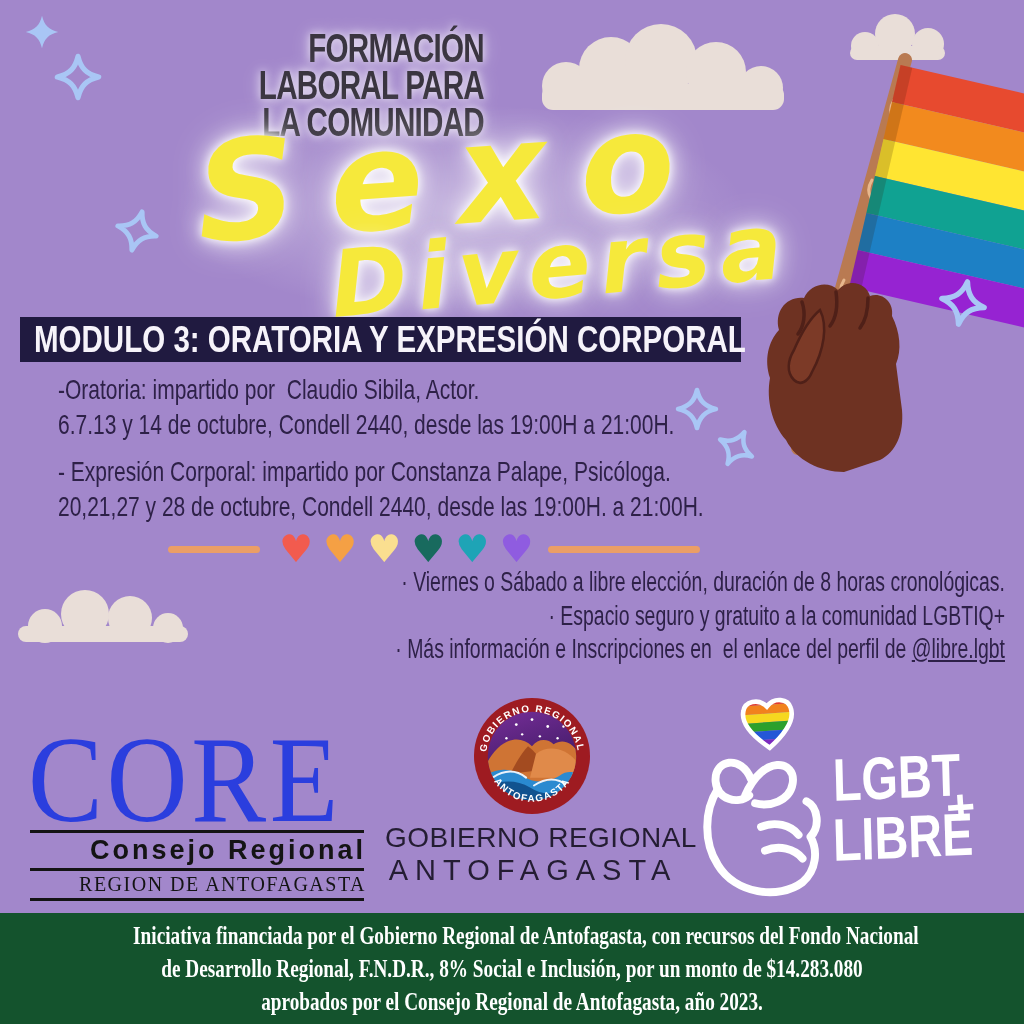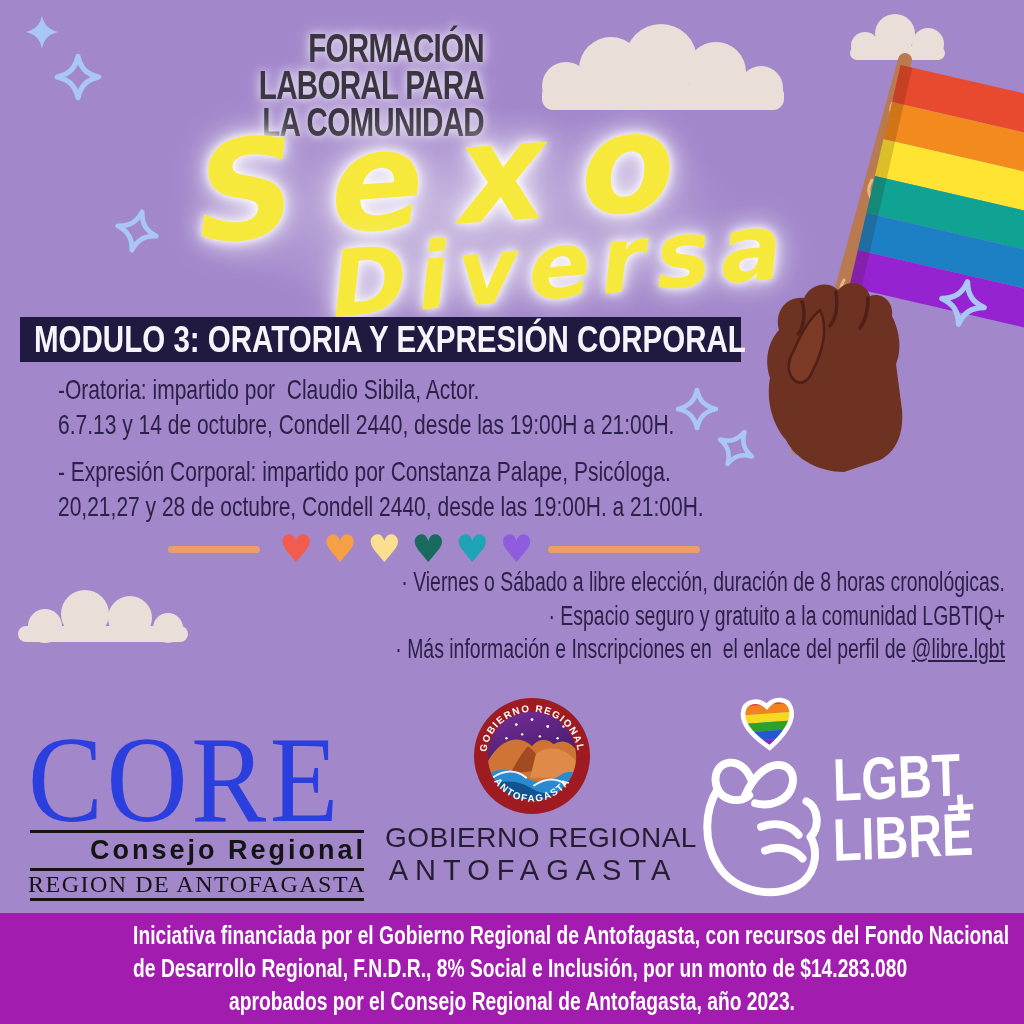--- a/index.html
+++ b/index.html
@@ -68,21 +68,21 @@
 
   
   .core{top:733px;left:28px;width:338px;text-align:right;color:#141414;}
   .core-acronym{
     font-family:"Liberation Serif","DejaVu Serif",serif;
     font-size:122px;line-height:94px;letter-spacing:4px;color:#2b3ede;
     transform:scaleX(.92);transform-origin:top left;white-space:nowrap;
   }
   .core-rule{height:3px;background:#141414;margin:3px 2px;}
   .core-council{font-weight:bold;font-size:27px;letter-spacing:3px;line-height:29px;white-space:nowrap;}
-  .core-region{font-family:"Liberation Serif","DejaVu Serif",serif;font-size:24px;letter-spacing:1.5px;line-height:21px;white-space:nowrap;}
+  .core-region{font-family:"Liberation Serif","DejaVu Serif",serif;font-size:20px;letter-spacing:1.5px;line-height:21px;white-space:nowrap;}
 
   
   .gore-caption1{top:822px;left:385px;width:296px;text-align:center;color:#241d33;font-size:28px;letter-spacing:.5px;white-space:nowrap;}
   .gore-caption2{top:854px;left:385px;width:296px;text-align:center;color:#241d33;font-size:29px;letter-spacing:7px;white-space:nowrap;}
 
   
   .lgbt-text{
     color:#fff;font-weight:bold;white-space:nowrap;
     transform-origin:top left;
   }
@@ -306,19 +306,19 @@
       <path d="M 40,52 C 58,10 92,16 88,40 C 85,58 64,64 50,60"></path>
       <path d="M 12,46 C -2,68 -2,100 12,122 C 30,152 74,158 98,140 C 112,128 114,108 106,94 C 116,84 114,64 102,58"></path>
       <path d="M 56,84 C 70,78 86,82 94,92"></path>
       <path d="M 60,108 C 74,102 90,106 98,116"></path>
     </g>
   </svg>
   <div class="abs lgbt-text lgbt-line1">LGBT</div>
   <div class="abs lgbt-text lgbt-line2">LIBRE</div>
   <div class="abs lgbt-plus">+</div>
 
-  <div class="abs footer" style="background-color: #a21caf;">
+  <div class="abs footer" style="background-color: #14532d; font-family: Liberation Serif, serif;">
     <div class="keep">Iniciativa financiada por el Gobierno Regional de Antofagasta, con recursos del Fondo Nacional</div>
     <div class="keep">de Desarrollo Regional, F.N.D.R., 8% Social e Inclusión, por un monto de $14.283.080</div>
     <div class="keep">aprobados por el Consejo Regional de Antofagasta, año 2023.</div>
   </div>
 
 </div>
 
 </body></html>

